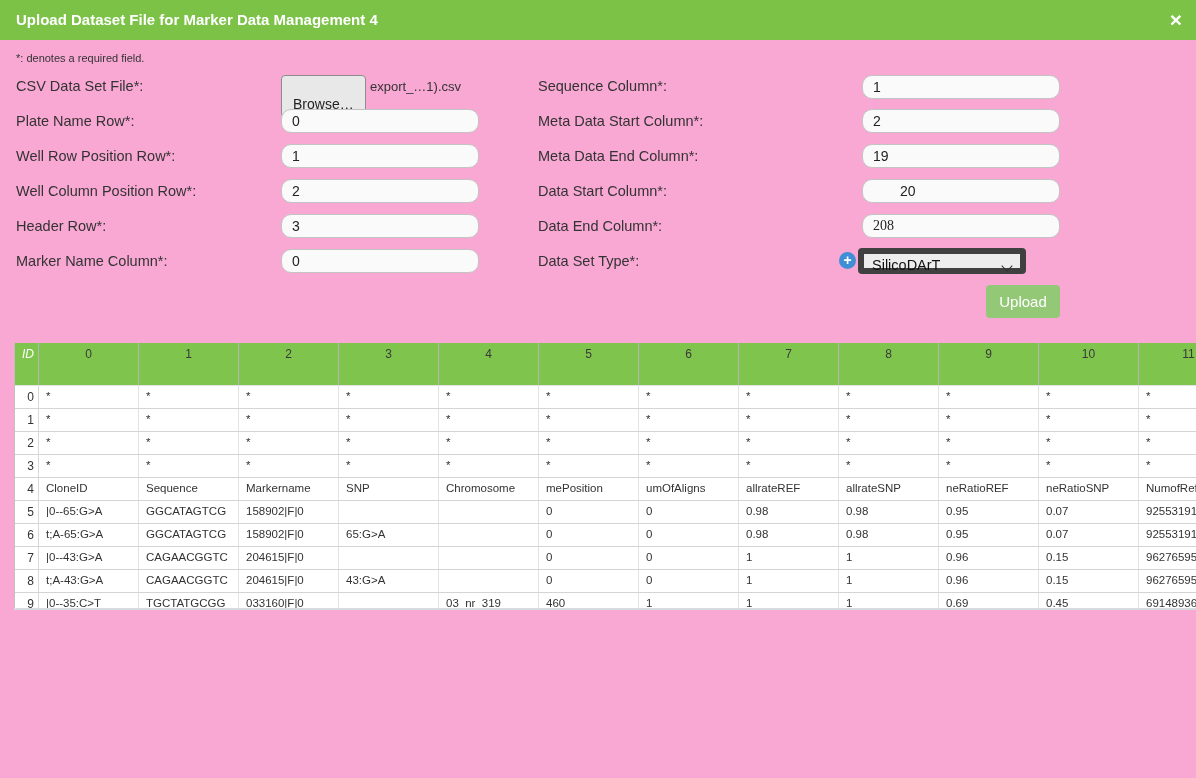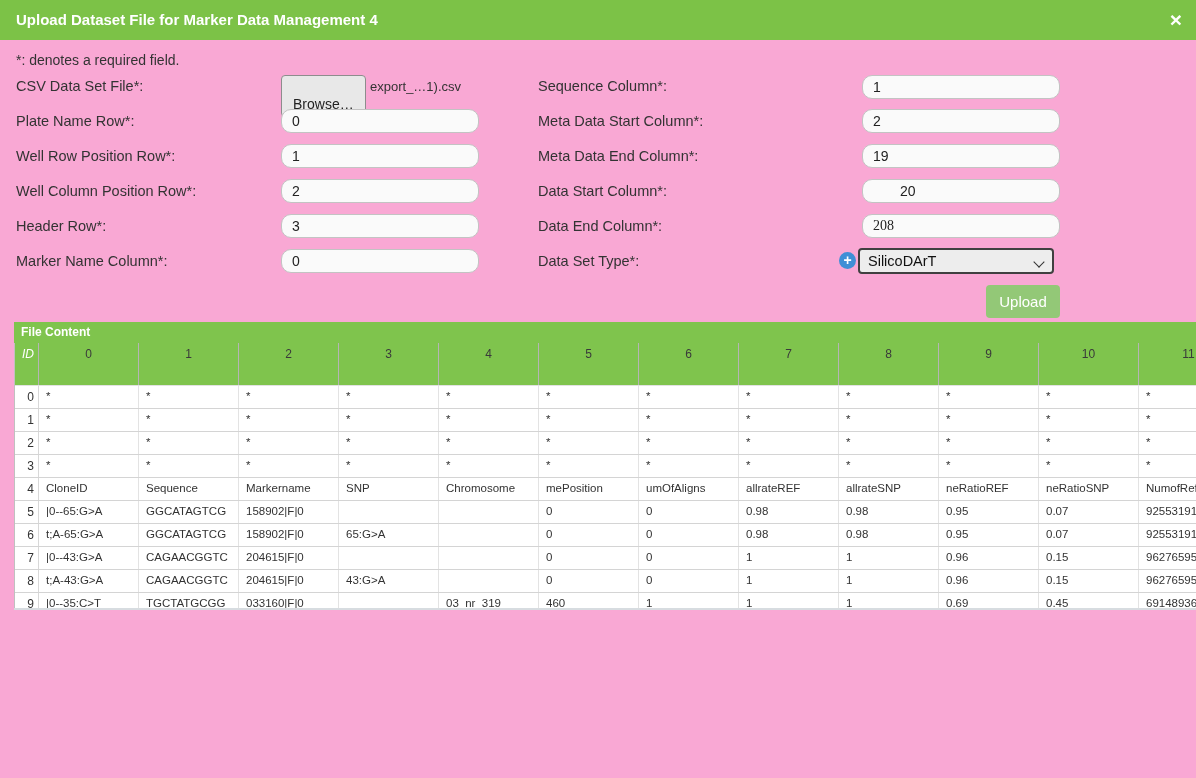--- a/index.html
+++ b/index.html
@@ -7,35 +7,35 @@
        font-family:"Liberation Sans",sans-serif;color:#333;background:#f9a8d4;}
 
   
   .titlebar{position:absolute;top:0;left:0;right:0;height:40px;background:#7cc247;}
   .titlebar .title{position:absolute;left:16px;top:0;line-height:40px;
        color:#fff;font-size:15px;font-weight:bold;}
   .close-x{position:absolute;right:14px;top:0;line-height:40px;color:#fff;
        font-size:21px;font-weight:bold;cursor:pointer;}
 
   
-  .note{position:absolute;left:16px;top:52px;font-size:14px;}
+  .note{position:absolute;left:16px;top:52px;font-size:11px;}
   .flabel{position:absolute;font-size:14.5px;white-space:nowrap;}
   .finput{position:absolute;width:198px;height:24px;box-sizing:border-box;
        border:1px solid #c3c3c3;border-radius:10px;background:#fafafa;
        font-family:"Liberation Sans",sans-serif;font-size:14px;color:#222;
        padding:0 10px;outline:none;}
   .browse-btn{position:absolute;left:281px;top:75px;height:26px;box-sizing:border-box;
        padding:20px 11px;background:#e8e8e8;border:1px solid #8d8d8d;border-radius:4px;
        font-size:14px;color:#222;cursor:pointer;}
   .filename{position:absolute;left:370px;top:79px;font-size:13px;}
   .plus-icon{position:absolute;left:839px;top:252px;width:17px;height:17px;border-radius:50%;
        background:#3f8fd6;color:#fff;font-size:14px;font-weight:bold;text-align:center;
        line-height:16px;cursor:pointer;}
-  .select{position:absolute;left:858px;top:248px;width:196px;height:26px;box-sizing:border-box;
-       background:#ededed;border:2px solid #404040;border-radius:4px;cursor:pointer;}
+  .select{position:absolute;left:858px;top:248px;width:168px;height:26px;box-sizing:border-box;
+       background:#ededed;border:6px solid #404040;border-radius:4px;cursor:pointer;}
   .select .sel-text{position:absolute;left:8px;top:3px;font-size:14.5px;color:#111;}
   .select .chev{position:absolute;right:9px;top:8px;width:7px;height:7px;
        border-right:1.5px solid #333;border-bottom:1.5px solid #333;transform:rotate(45deg);}
 
   .upload-btn{position:absolute;left:986px;top:285px;width:74px;height:33px;
        background:#93c877;border:none;border-radius:4px;color:#fff;font-size:15px;
        font-family:"Liberation Sans",sans-serif;cursor:pointer;}
 
   
   .fc-bar{position:absolute;left:14px;top:322px;right:0;height:21px;background:#7fc44d;
@@ -103,21 +103,20 @@
 
   <label class="flabel" style="left:538px;top:253px">Data Set Type*:</label>
   <span class="plus-icon">+</span>
   <div class="select">
     <span class="sel-text">SilicoDArT</span>
     <span class="chev"></span>
   </div>
 
   <button class="upload-btn">Upload</button>
 
-  <div class="fc-bar">File Content</div>
   <div class="fc-wrap">
     <div class="tbl">
         <div class="hrow">
           <div class="hid">ID</div>
           <div class="hcell">0</div>
           <div class="hcell">1</div>
           <div class="hcell">2</div>
           <div class="hcell">3</div>
           <div class="hcell">4</div>
           <div class="hcell">5</div>

